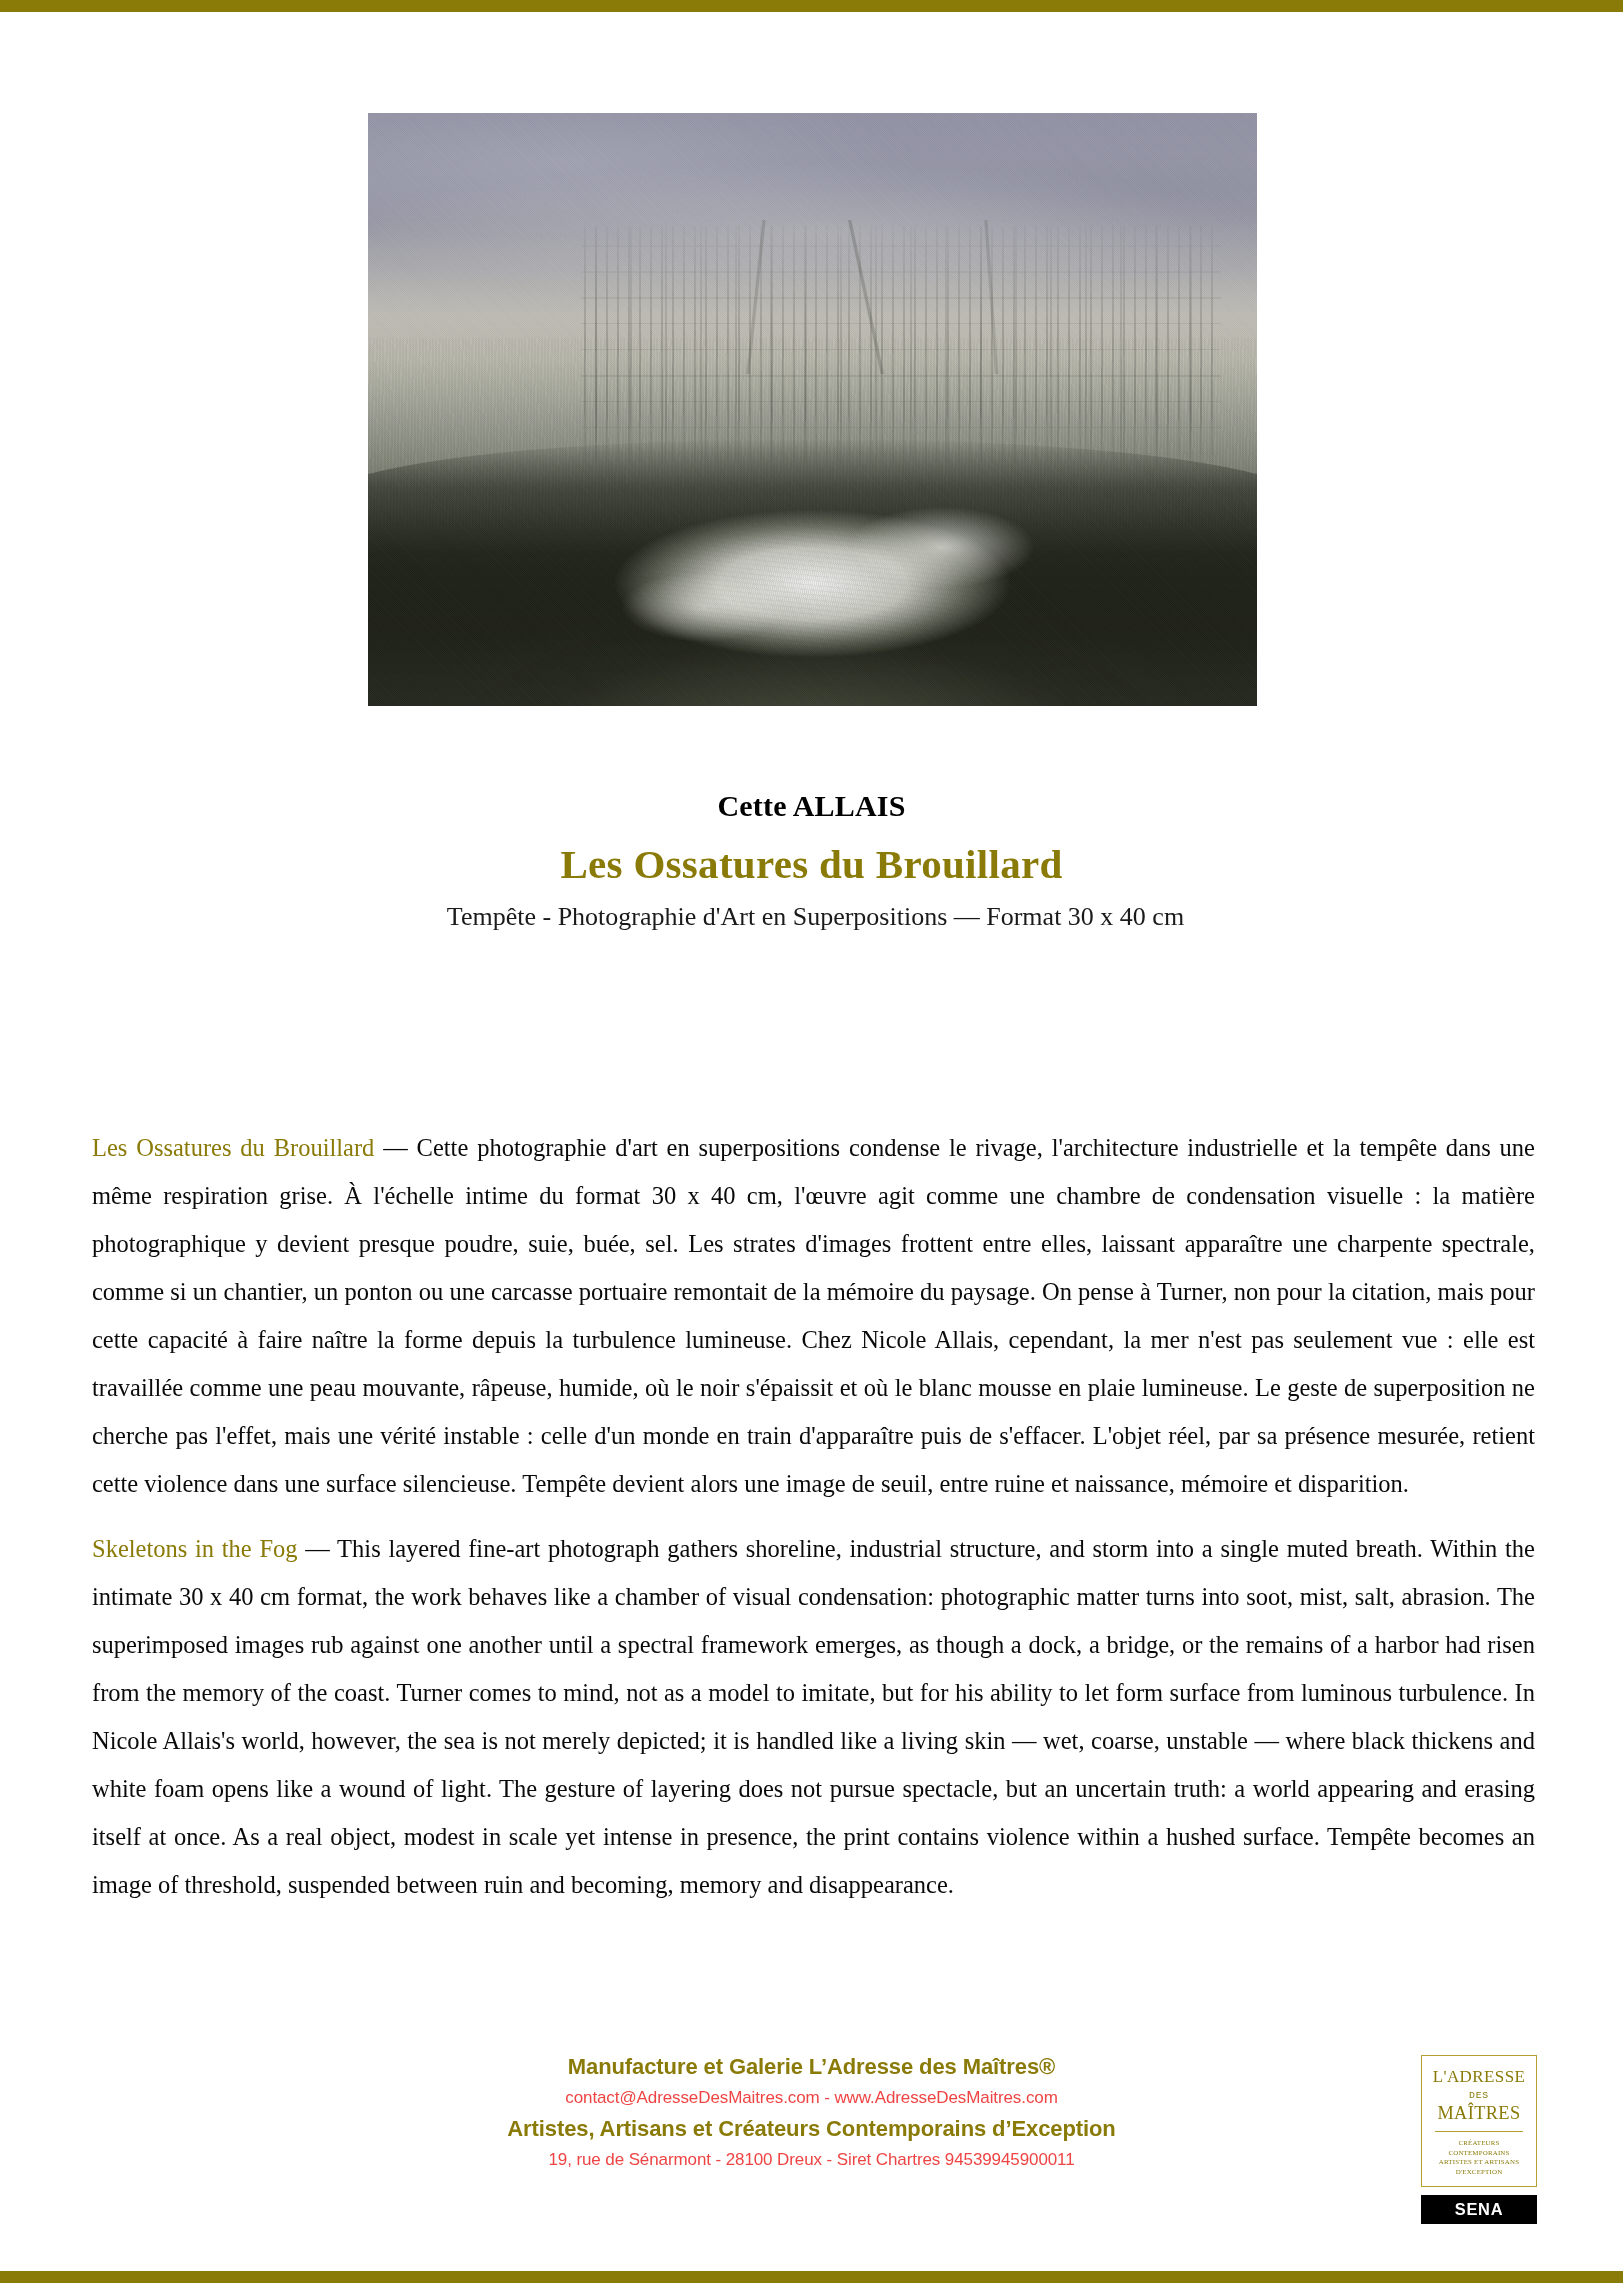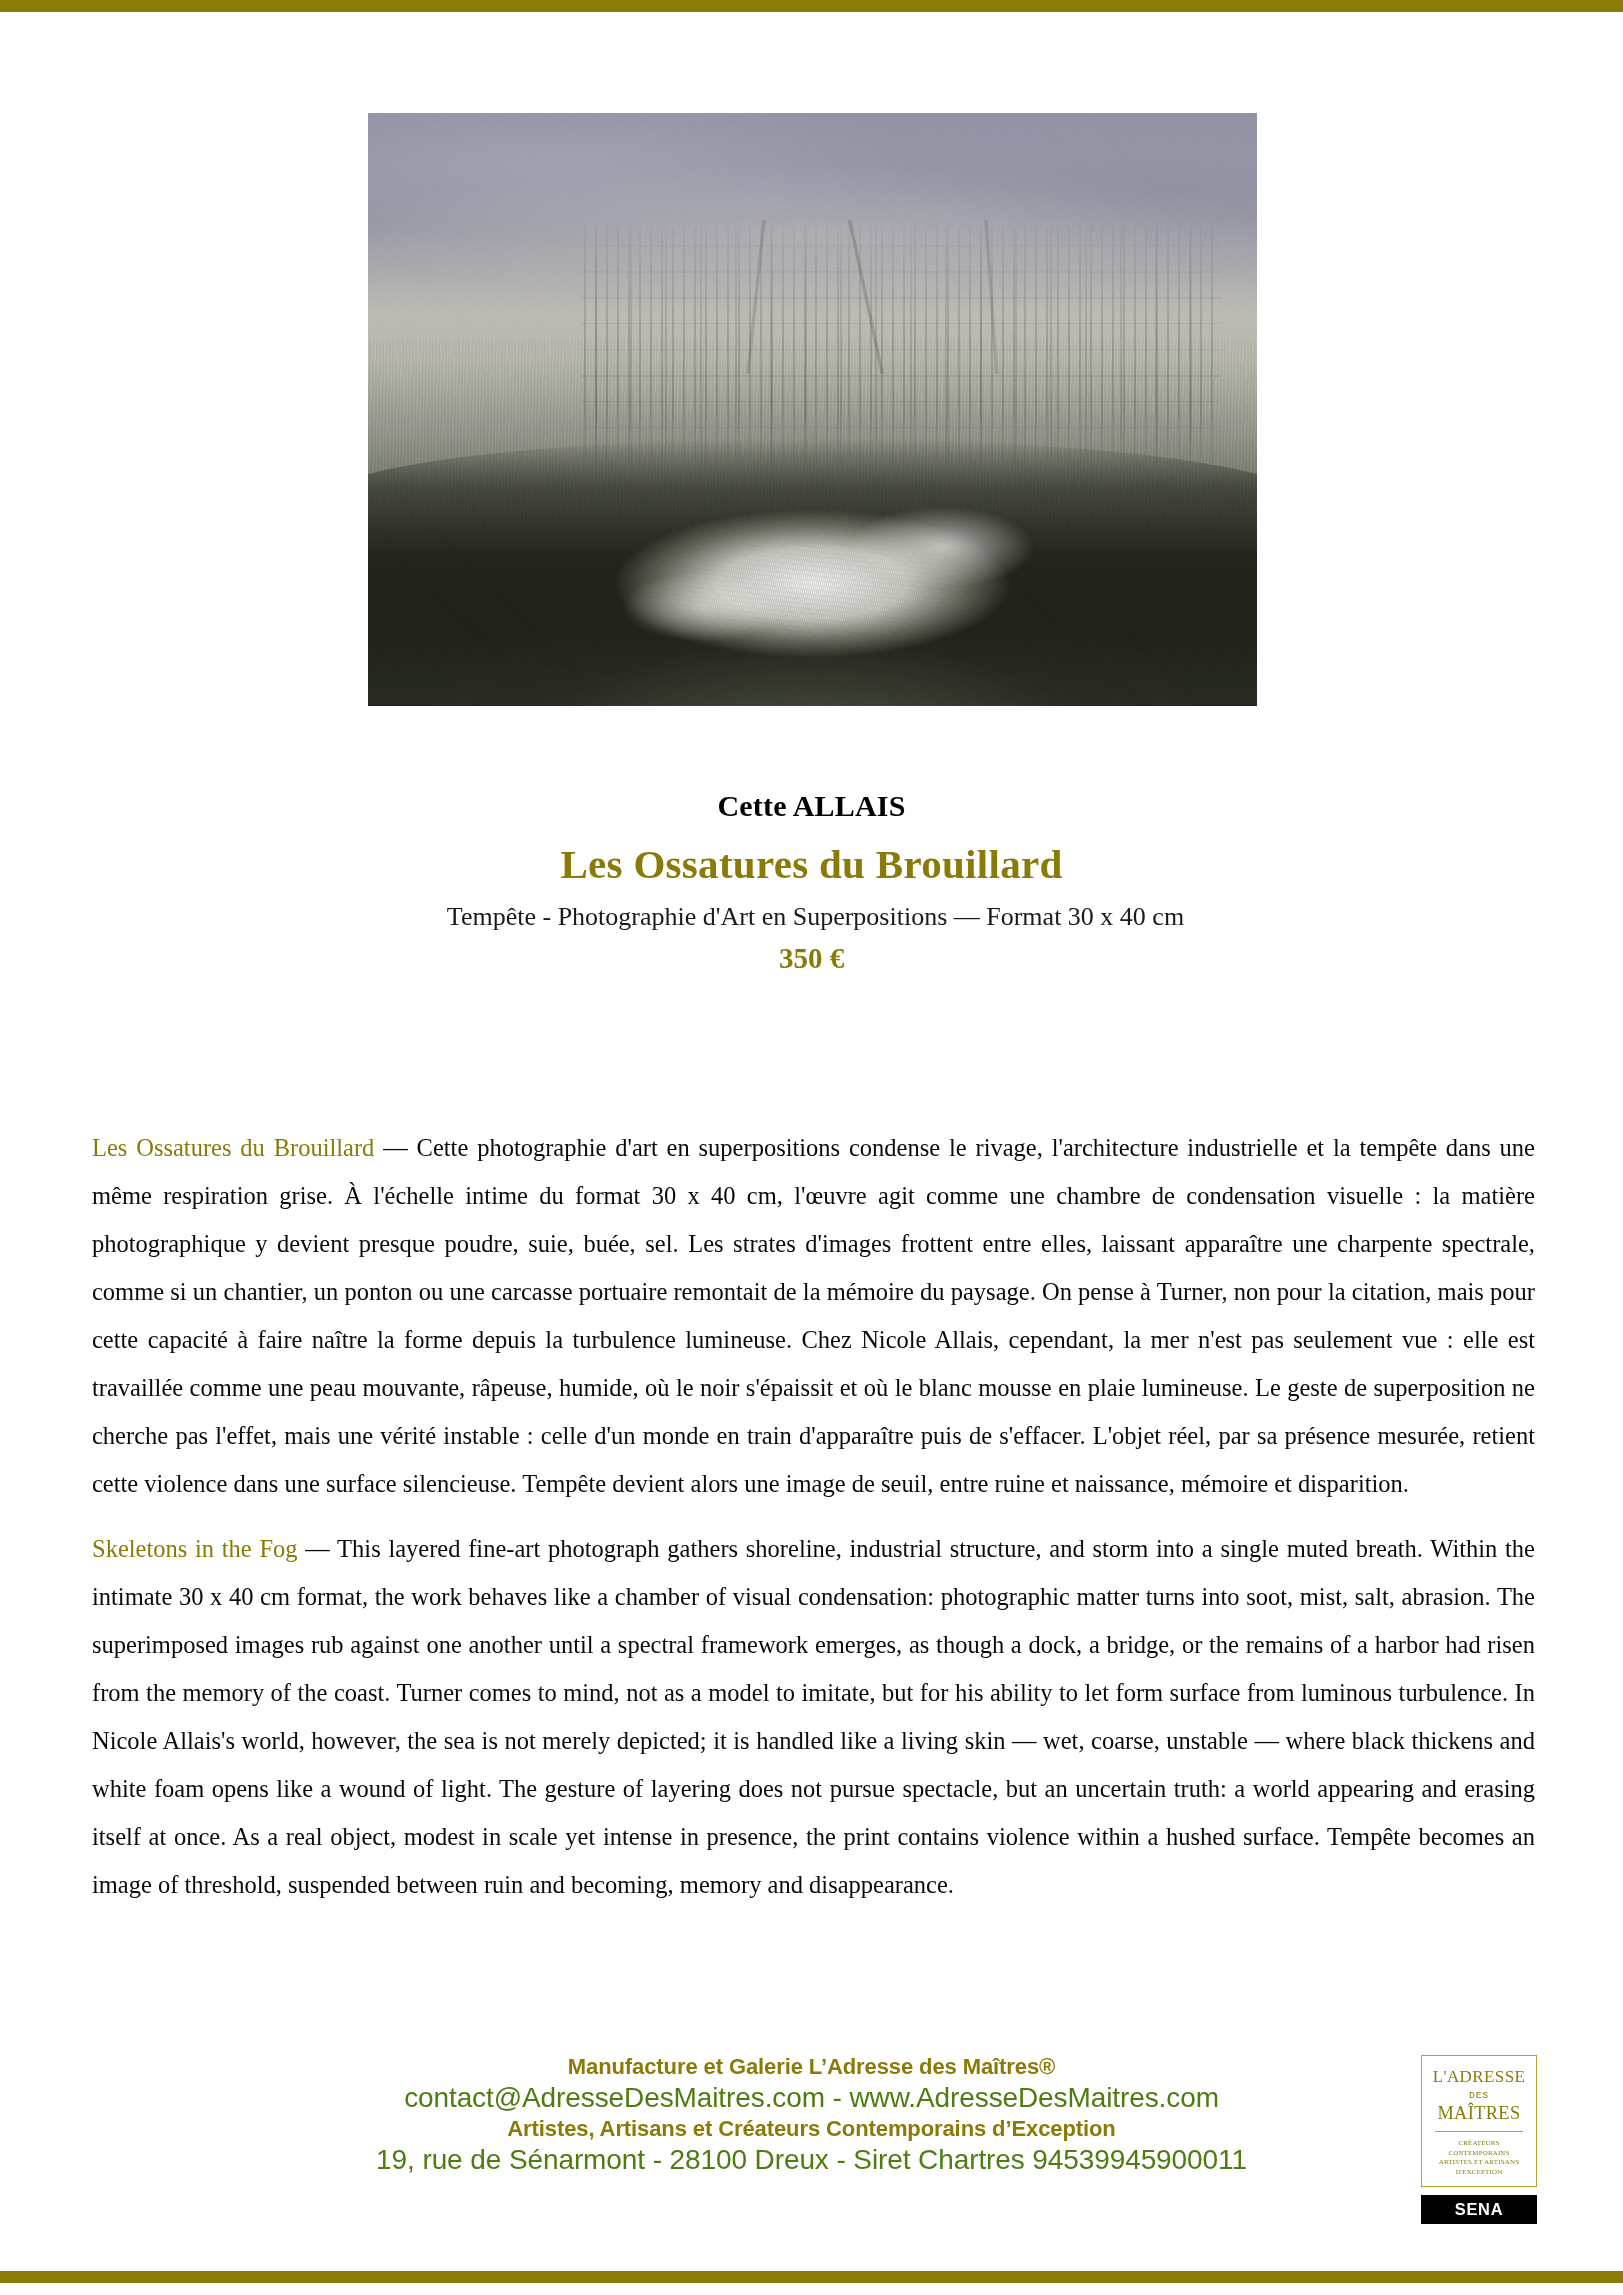--- a/index.html
+++ b/index.html
@@ -221,23 +221,23 @@
   
   .footer {
     position: absolute;
     left: 0;
     top: 2051px;
     width: 1623px;
     text-align: center;
     font-family: Liberation Sans, sans-serif;
   }
   .footer-line {
-    font-size: 28px;
+    font-size: 17px;
     line-height: 31px;
-    color: #4d7c0f;
+    color: #ef4444;
     letter-spacing: -0.1px;
   }
   .footer-line.gold {
     color: #8a7a08;
     font-weight: bold;
     font-size: 22px;
   }
 
   
   .logo-wrap {
@@ -305,21 +305,20 @@
   <div class="art-bank"></div>
   <div class="art-foam"></div>
   <div class="art-foam-grain"></div>
   <div class="art-grain"></div>
 </div>
 
 <div class="title-block">
   <div class="artist-name">Cette ALLAIS</div>
   <div class="artwork-title">Les Ossatures du Brouillard</div>
   <div class="artwork-subtitle">Tempête - Photographie d'Art en Superpositions — Format 30 x 40 cm</div>
-  <div class="artwork-price">350 €</div>
 </div>
 
 <div class="body-text para-fr">
   <span class="lead-in">Les Ossatures du Brouillard</span><span> — </span><span>Cette photographie d'art en superpositions condense le rivage, l'architecture industrielle et la tempête dans une même respiration grise. À l'échelle intime du format 30 x 40 cm, l'œuvre agit comme une chambre de condensation visuelle : la matière photographique y devient presque poudre, suie, buée, sel. Les strates d'images frottent entre elles, laissant apparaître une charpente spectrale, comme si un chantier, un ponton ou une carcasse portuaire remontait de la mémoire du paysage. On pense à Turner, non pour la citation, mais pour cette capacité à faire naître la forme depuis la turbulence lumineuse. Chez Nicole Allais, cependant, la mer n'est pas seulement vue : elle est travaillée comme une peau mouvante, râpeuse, humide, où le noir s'épaissit et où le blanc mousse en plaie lumineuse. Le geste de superposition ne cherche pas l'effet, mais une vérité instable : celle d'un monde en train d'apparaître puis de s'effacer. L'objet réel, par sa présence mesurée, retient cette violence dans une surface silencieuse. Tempête devient alors une image de seuil, entre ruine et naissance, mémoire et disparition.</span>
 </div>
 
 <div class="body-text para-en">
   <span class="lead-in">Skeletons in the Fog</span><span> — </span><span>This layered fine-art photograph gathers shoreline, industrial structure, and storm into a single muted breath. Within the intimate 30 x 40 cm format, the work behaves like a chamber of visual condensation: photographic matter turns into soot, mist, salt, abrasion. The superimposed images rub against one another until a spectral framework emerges, as though a dock, a bridge, or the remains of a harbor had risen from the memory of the coast. Turner comes to mind, not as a model to imitate, but for his ability to let form surface from luminous turbulence. In Nicole Allais's world, however, the sea is not merely depicted; it is handled like a living skin — wet, coarse, unstable — where black thickens and white foam opens like a wound of light. The gesture of layering does not pursue spectacle, but an uncertain truth: a world appearing and erasing itself at once. As a real object, modest in scale yet intense in presence, the print contains violence within a hushed surface. Tempête becomes an image of threshold, suspended between ruin and becoming, memory and disappearance.</span>
 </div>
 

